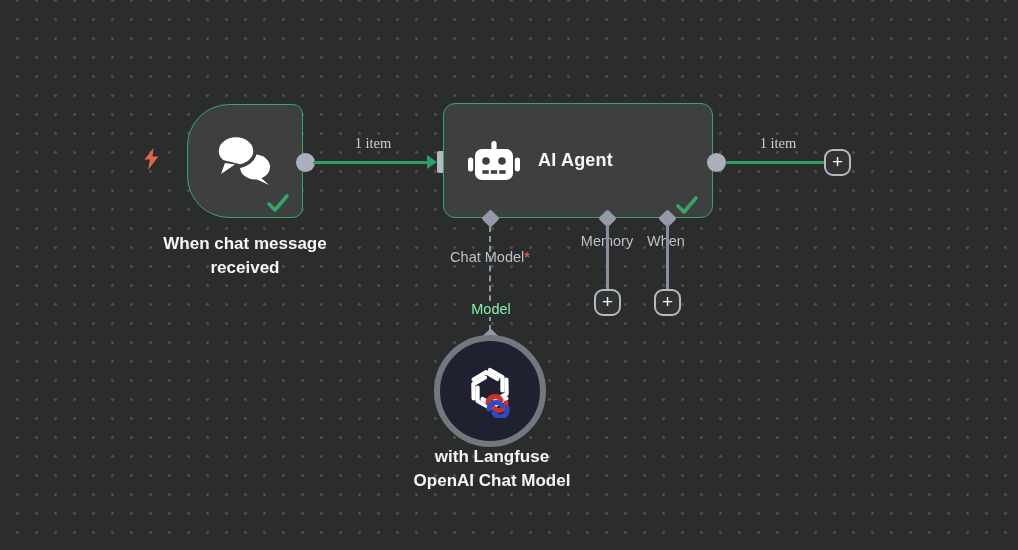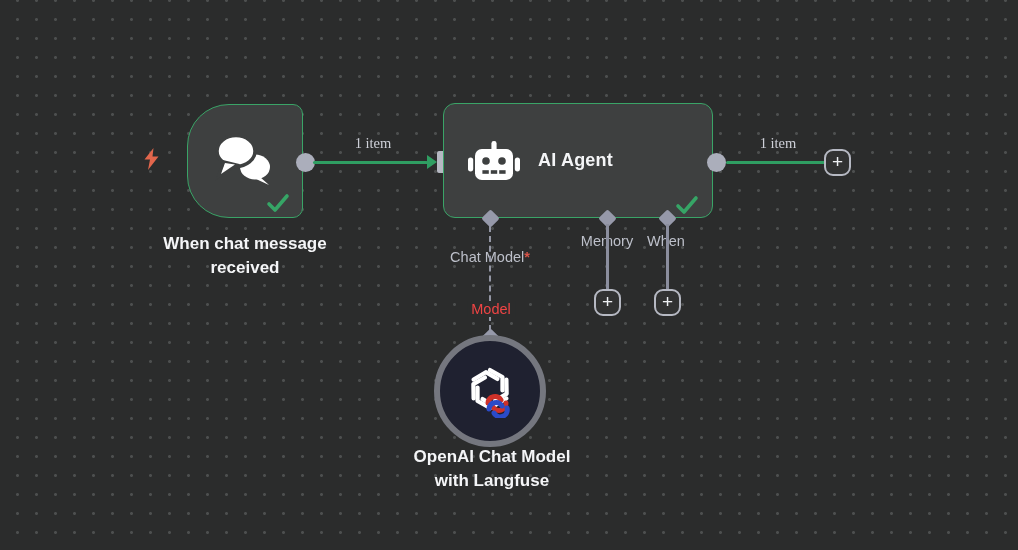--- a/index.html
+++ b/index.html
@@ -83,21 +83,21 @@
   .stem-dashed {
     position: absolute; width: 0;
     border-left: 2px dashed #9396a4;
   }
   .wire-label {
     position: absolute; transform: translateX(-50%);
     color: #ced0d8; font-size: 14.5px; white-space: nowrap; font-family: Liberation Serif, serif;
   }
   .model-label {
     position: absolute; transform: translateX(-50%);
-    color: #ef4444; font-size: 14.5px;
+    color: #86efac; font-size: 14.5px;
     background: #2b2c2c; padding: 0 4px; white-space: nowrap;
   }
   .sub-label {
     position: absolute; transform: translateX(-50%);
     color: #bdc0ca; font-size: 14.5px; white-space: nowrap;
   }
   .sub-label .req { color: #d65348; font-weight: bold; }
 
   .plus-btn {
     position: absolute; width: 27px; height: 27px; box-sizing: border-box;
@@ -191,17 +191,17 @@
       </g>
     </svg>
     <svg class="abs" style="left:40px; top:53px;" width="34" height="24" viewBox="0 0 34 24">
       <path d="M 8 9 A 7 7 0 0 1 21 6" fill="none" stroke="#cf3129" stroke-width="5" stroke-linecap="round"></path>
       <path d="M 26 9 A 7 7 0 0 1 13 13" fill="none" stroke="#cf3129" stroke-width="5" stroke-linecap="round"></path>
       <path d="M 9 15 A 7 7 0 0 1 22 12" fill="none" stroke="#2b4bc8" stroke-width="5" stroke-linecap="round"></path>
       <path d="M 27 14 A 7 7 0 0 1 14 19" fill="none" stroke="#2b4bc8" stroke-width="5" stroke-linecap="round"></path>
     </svg>
   </div>
   <div class="node-label" style="left:370px; top:445px; width:244px;">
+    <div>with Langfuse</div>
     <div>OpenAI Chat Model</div>
-    <div>with Langfuse</div>
   </div>
 
 </div>
 
 </body></html>

